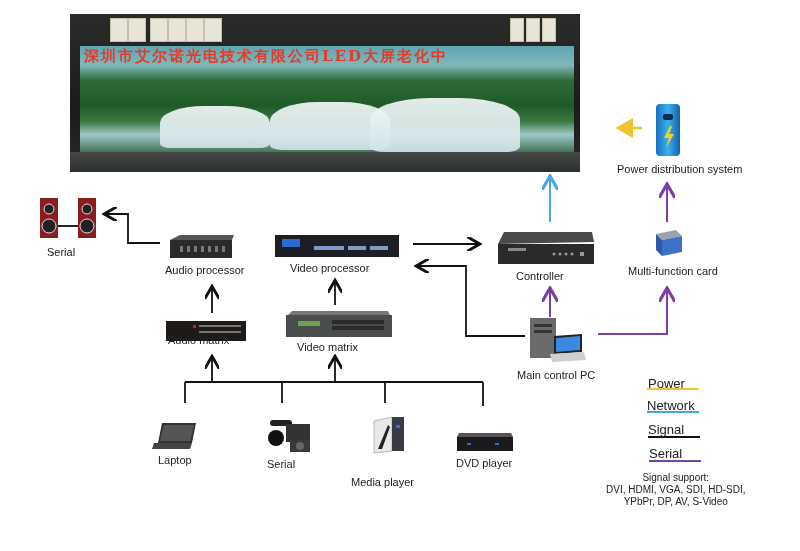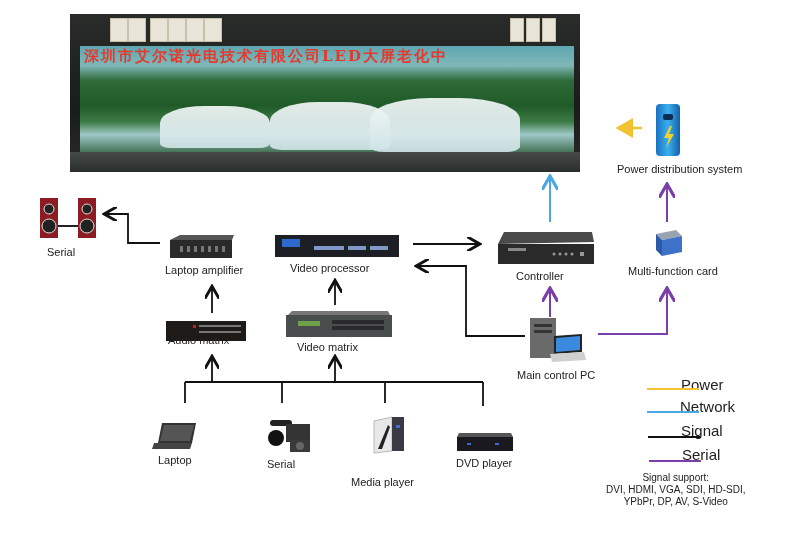--- a/index.html
+++ b/index.html
@@ -13,21 +13,21 @@
   #screen .wall { position:absolute; left:0; top:0; width:510px; height:158px;
      background:linear-gradient(#2a2c2a,#1a1c1c 60%,#2a2a28); }
   #screen .win { position:absolute; top:4px; width:16px; height:22px; background:#e8e4d8; border:1px solid #c8c0a8; }
   #screen .panel { position:absolute; left:10px; top:32px; width:494px; height:108px;
      background:linear-gradient(180deg,#5fa6b2 0%,#7fb8b8 18%,#2f6a3a 32%,#1f5a28 55%,#3c7a44 70%,#9fc8c8 82%,#3a6a4a 100%); }
   #screen .fall { position:absolute; background:linear-gradient(180deg,#f4f8f8,#cfe3e6); border-radius:40% 40% 10% 10%; opacity:.92; }
   #screen .floor { position:absolute; left:0; top:138px; width:510px; height:20px; background:linear-gradient(#454a48,#2b2e2e); }
   #screen .ticker { position:absolute; left:14px; top:33px; font-size:15px; font-weight:bold; color:#e5392c;
      letter-spacing:2px; font-family:"DejaVu Serif", serif; white-space:nowrap; }
   .dev { position:absolute; }
-  .legend-item { position:absolute; font-size:15px; color:#222;margin-left:33px; }
+  .legend-item { position:absolute; font-size:13px; color:#222; }
   .legend-line { position:absolute; height:2px; width:52px; }
   .support { position:absolute; font-size:10px; line-height:12px; color:#222;text-align:center; }
 </style>
 </head>
 <body>
 
 <div id="screen" class="abs">
   <div class="wall"></div>
   <div class="win" style="left:40px"></div>
   <div class="win" style="left:58px"></div>
@@ -129,21 +129,21 @@
   <g fill="#777">
       <rect x="14" y="12" width="3" height="6"></rect>
       <rect x="21" y="12" width="3" height="6"></rect>
       <rect x="28" y="12" width="3" height="6"></rect>
       <rect x="35" y="12" width="3" height="6"></rect>
       <rect x="42" y="12" width="3" height="6"></rect>
       <rect x="49" y="12" width="3" height="6"></rect>
       <rect x="56" y="12" width="3" height="6"></rect>
     </g>
 </svg>
-<div class="label" style="left:165px;top:264px">Laptop amplifier</div>
+<div class="label" style="left:165px;top:264px">Audio processor</div>
 
 <svg class="dev" style="left:274px;top:234px" width="126" height="24">
   <rect x="1" y="1" width="124" height="22" fill="#1d1f24"></rect>
   <rect x="8" y="5" width="18" height="8" fill="#2d6ad0"></rect>
   <g fill="#7f9ac8">
       <rect x="40" y="12" width="30" height="4"></rect>
       <rect x="74" y="12" width="18" height="4"></rect>
       <rect x="96" y="12" width="18" height="4"></rect>
     </g>
 </svg>

